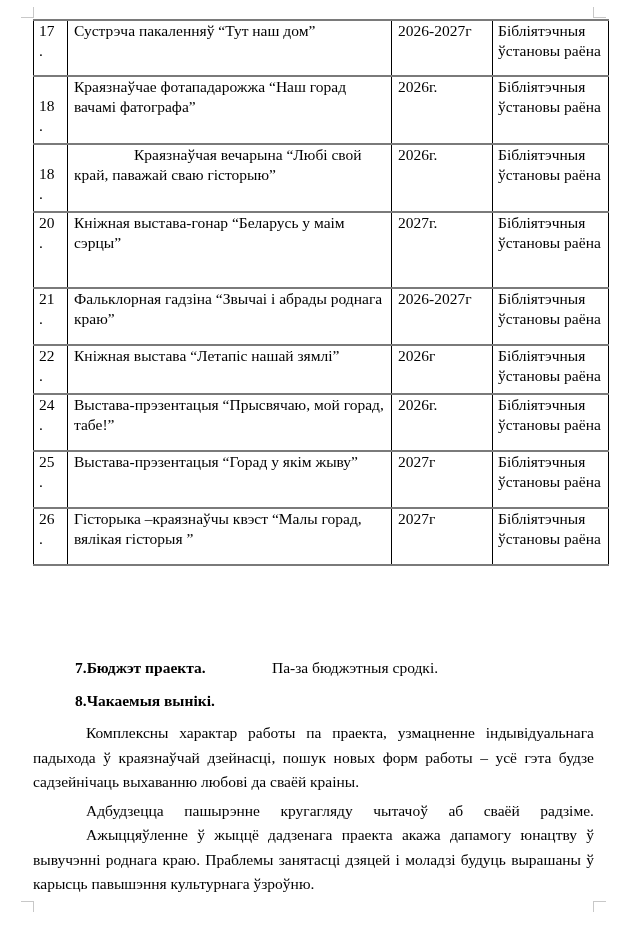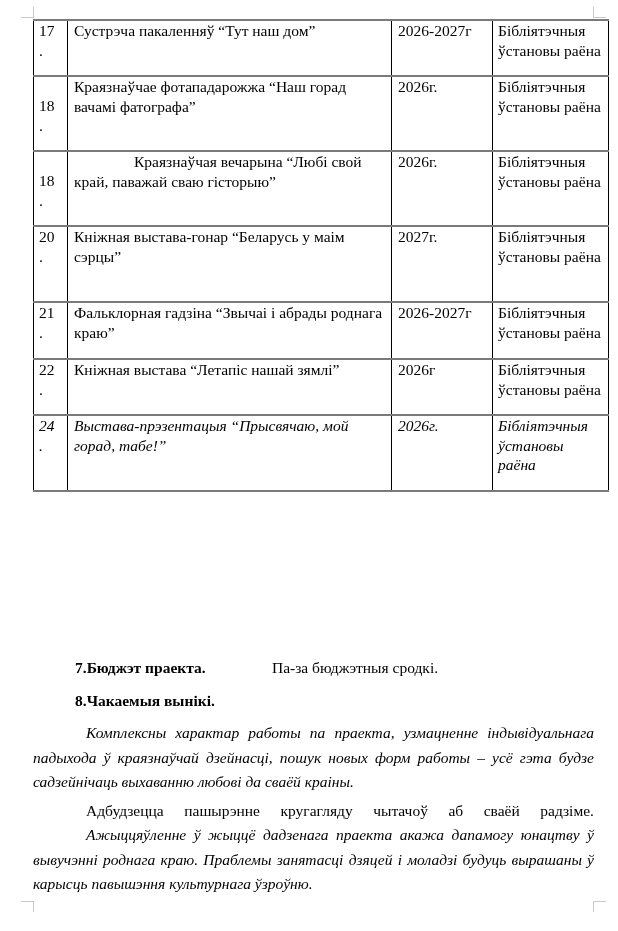--- a/index.html
+++ b/index.html
@@ -5,31 +5,31 @@
   html, body { margin:0; padding:0; background:#ffffff; }
   body { width:618px; height:931px; position:relative; overflow:hidden;
          font-family:"Liberation Serif", serif; color:#000; font-size:15.5px; }
   .corner { position:absolute; border-color:#c8c8c8; border-style:solid; border-width:0; width:12px; height:12px; }
   .c-tl { left:21px; top:7px; border-right-width:1px; border-bottom-width:1px; width:12px; height:10px; }
   .c-tr { left:593px; top:7px; border-left-width:1px; border-bottom-width:1px; width:12px; height:10px; }
   .c-bl { left:21px; top:901px; border-right-width:1px; border-top-width:1px; width:12px; height:10px; }
   .c-br { left:593px; top:901px; border-left-width:1px; border-top-width:1px; width:12px; height:10px; }
 
   table.plan { position:absolute; left:33px; top:19px; width:575px; border-collapse:collapse; table-layout:fixed; }
-  table.plan td { vertical-align:top; padding:0 4px 15px 6px; line-height:19.5px;
+  table.plan td { vertical-align:top; padding:0 4px 8px 6px; line-height:19.5px;
                   border-left:1px solid #000; border-right:1px solid #000;
                   border-top:2px solid #7a7a7a; border-bottom:2px solid #7a7a7a; overflow:hidden; }
   col.c1 { width:34px; } col.c2 { width:324px; } col.c3 { width:101px; } col.c4 { width:116px; }
   td.num { padding-left:5px !important; }
   .num .dot { display:block; }
   td.org { padding-left:5px !important; }
 
   .h { position:absolute; font-weight:bold;text-align:center; }
   .p { position:absolute; left:75px; width:518px; line-height:24.5px; text-align:justify; }
-  .ind { text-indent:53px;font-style:italic; }
+  .ind { text-indent:53px; }
 </style>
 </head>
 <body>
 
 <div class="corner c-tl"></div>
 <div class="corner c-tr"></div>
 <div class="corner c-bl"></div>
 <div class="corner c-br"></div>
 
 <table class="plan">
@@ -69,24 +69,36 @@
         <td>Фальклорная гадзіна “Звычаі і абрады роднага краю”</td>
         <td>2026-2027г</td>
         <td class="org">Бібліятэчныя ўстановы раёна</td>
       </tr>
       <tr style="height: 40px;">
         <td class="num"><span>22</span><span class="dot">.</span></td>
         <td>Кніжная выстава “Летапіс нашай зямлі”</td>
         <td>2026г</td>
         <td class="org">Бібліятэчныя ўстановы раёна</td>
       </tr>
-      <tr style="height: 49px; font-style: italic;">
+      <tr style="height: 57px;">
         <td class="num"><span>24</span><span class="dot">.</span></td>
         <td>Выстава-прэзентацыя “Прысвячаю, мой горад, табе!”</td>
         <td>2026г.</td>
+        <td class="org">Бібліятэчныя ўстановы раёна</td>
+      </tr>
+      <tr style="height: 57px;">
+        <td class="num"><span>25</span><span class="dot">.</span></td>
+        <td>Выстава-прэзентацыя “Горад  у якім жыву”</td>
+        <td>2027г</td>
+        <td class="org">Бібліятэчныя ўстановы раёна</td>
+      </tr>
+      <tr style="height: 57px;">
+        <td class="num"><span>26</span><span class="dot">.</span></td>
+        <td>Гісторыка –краязнаўчы квэст “Малы горад,  вялікая гісторыя ”</td>
+        <td>2027г</td>
         <td class="org">Бібліятэчныя ўстановы раёна</td>
       </tr>
     </tbody>
 </table>
 
 <div class="h" style="left:75px; top:659px;">7.Бюджэт праекта.</div>
 <div style="position:absolute; left:272px; top:659px;">Па-за бюджэтныя сродкі.</div>
 <div class="h" style="left:75px; top:692px;">8.Чакаемыя вынікі.</div>
 
 <div class="p ind" style="top:721px; left:33px; width:561px;">Комплексны характар работы па праекта, узмацненне індывідуальнага падыхода ў краязнаўчай дзейнасці, пошук новых форм работы – усё гэта будзе  садзейнічаць выхаванню любові да сваёй краіны.</div>

